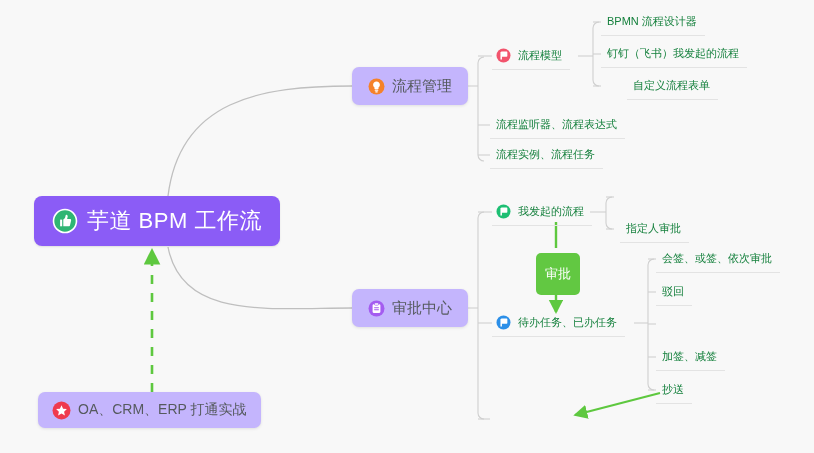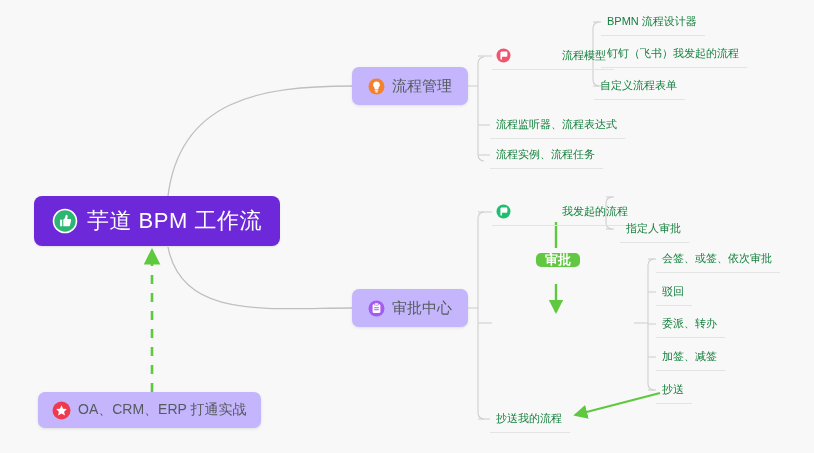--- a/index.html
+++ b/index.html
@@ -28,21 +28,21 @@
   .node {
     position: absolute;
     display: flex;
     align-items: center;
     white-space: nowrap;
     box-sizing: border-box;
   }
 
   
   .root {
-    background: #6d28d9;
+    background: #8b5cf6;
     border-radius: 8px;
     padding: 0 18px;
     height: 50px;
     box-shadow: 0 1px 2px rgba(0,0,0,0.10);
   }
   .root .label {
     color: #ffffff;
     font-size: 22px;
     letter-spacing: 0.5px;
   }
@@ -69,30 +69,29 @@
   .leaf {
     height: 28px;
     padding: 0 8px 0 6px;
     border-bottom: 1px solid #e3e3e3;
   }
   .leaf .label {
     color: #15803d;
     font-size: 11px;
   }
   
-  .leaf.iconed { padding-left: 4px; gap: 44px; }
+  .leaf.iconed { padding-left: 4px; }
 
   
   .tag {
     background: #62c842;
     border-radius: 5px;
-    height: 14px;
+    height: 42px;
     padding: 0 9px;
     justify-content: flex-end;
-    font-weight: bold;
   }
   .tag .label {
     color: #ffffff;
     font-size: 13px;
   }
 
   
   .icon {
     display: inline-flex;
     align-items: center;
@@ -201,21 +200,21 @@
     </span>
     <span class="label">流程模型</span>
   </div>
 
   <div class="node leaf" style="left:601px; top:8px;">
     <span class="label">BPMN 流程设计器</span>
   </div>
   <div class="node leaf" style="left:601px; top:40px;">
     <span class="label">钉钉（飞书）我发起的流程</span>
   </div>
-  <div class="node leaf" style="left:594px; top:72px;justify-content:center;">
+  <div class="node leaf" style="left:627px; top:72px;justify-content:center;">
     <span class="label">自定义流程表单</span>
   </div>
 
   <div class="node leaf" style="left:490px; top:111px;">
     <span class="label">流程监听器、流程表达式</span>
   </div>
   <div class="node leaf" style="left:490px; top:141px;">
     <span class="label">流程实例、流程任务</span>
   </div>
 
@@ -243,40 +242,43 @@
   </div>
 
   <div class="node leaf" style="left:614px; top:215px;margin-left:6px;">
     <span class="label">指定人审批</span>
   </div>
 
   <div class="node tag" style="left:536px; top:253px;">
     <span class="label">审批</span>
   </div>
 
+  <div class="node leaf iconed" style="left:492px; top:309px;">
+    <span class="icon">
+      <svg width="15" height="15" viewBox="0 0 15 15">
+        <circle cx="7.5" cy="7.5" r="7" fill="#2c8fe8"></circle>
+        <path d="M5.2 3.9 L5.2 11.4 M5.2 4.3 L10.6 4.3 L10.6 8.0 L5.2 8.0" fill="#ffffff" stroke="#ffffff" stroke-width="1.5" stroke-linejoin="round"></path>
+      </svg>
+    </span>
+    <span class="label">待办任务、已办任务</span>
+  </div>
 
   <div class="node leaf" style="left:656px; top:245px;">
     <span class="label">会签、或签、依次审批</span>
   </div>
   <div class="node leaf" style="left:656px; top:278px;">
     <span class="label">驳回</span>
   </div>
-  <div class="node leaf" style="left:656px; top:310px;">
-    <span class="label">委派、转办</span>
-  </div>
   <div class="node leaf" style="left:656px; top:343px;">
     <span class="label">加签、减签</span>
   </div>
   <div class="node leaf" style="left:656px; top:376px;">
     <span class="label">抄送</span>
   </div>
 
-  <div class="node leaf" style="left:490px; top:405px;">
-    <span class="label">抄送我的流程</span>
-  </div>
 
   <div class="node card" style="left:38px; top:392px;">
     <span class="icon">
       <svg width="19" height="19" viewBox="0 0 19 19">
         <circle cx="9.5" cy="9.5" r="9" fill="#ef3a4e"></circle>
         <path d="M9.5 4.2 L11.1 7.7 L14.9 8.1 L12.1 10.7 L12.9 14.5
                  L9.5 12.5 L6.1 14.5 L6.9 10.7 L4.1 8.1 L7.9 7.7 Z" fill="#ffffff"></path>
       </svg>
     </span>
     <span class="label">OA、CRM、ERP 打通实战</span>

